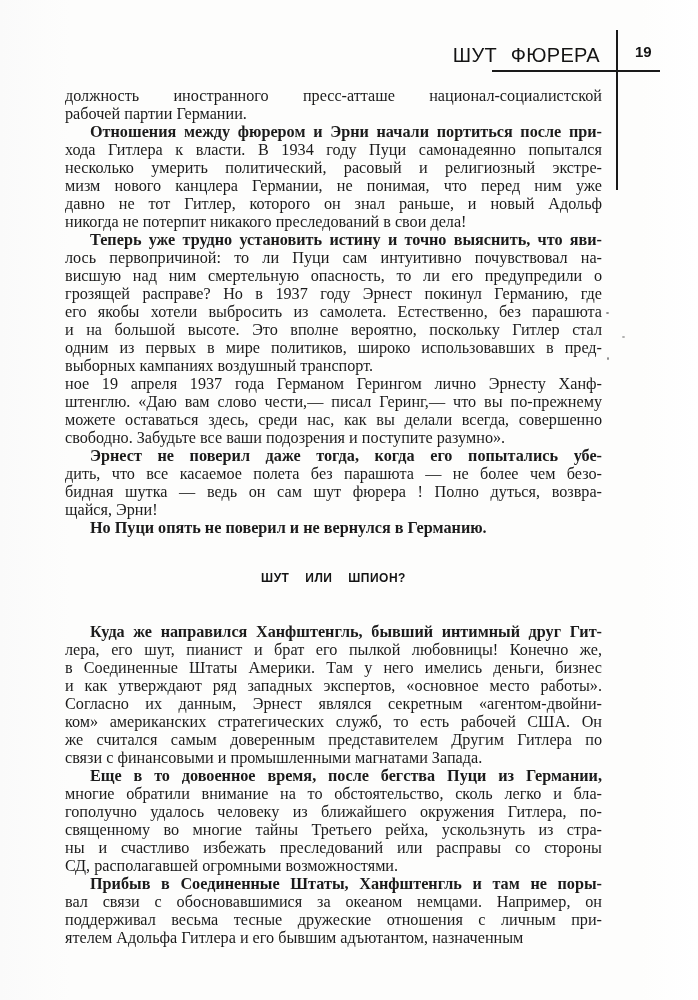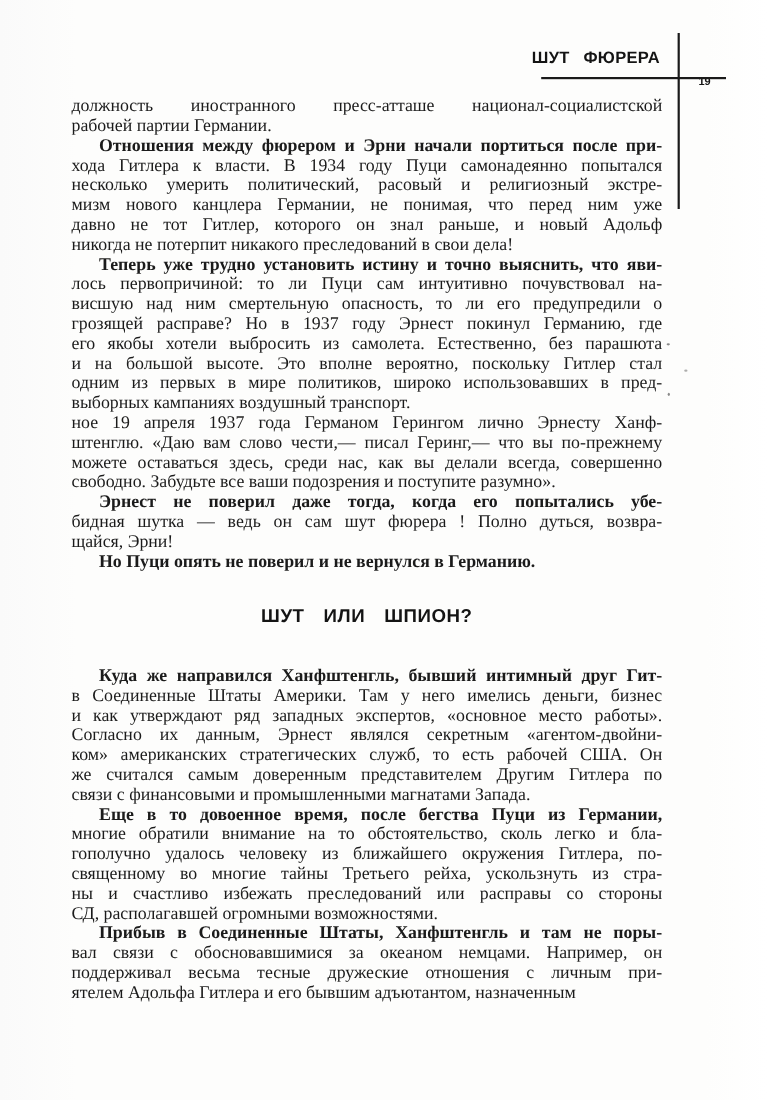--- a/index.html
+++ b/index.html
@@ -16,36 +16,35 @@
     font-family: "Liberation Serif", "DejaVu Serif", serif;
     color: #1b1b1b;
   }
 
   
   .running-title {
     position: absolute;
     top: 44px;
     right: 98px;
     font-family: "Liberation Sans", "DejaVu Sans", sans-serif;
-    font-weight: bold;
-    font-size: 15px;
+    font-weight: normal;
+    font-size: 20px;
     letter-spacing: 0.3px;
     word-spacing: 8px;
     color: #141414;
     white-space: nowrap;
   }
   .page-number {
     position: absolute;
     top: 43px;
     left: 635px;
     font-family: "Liberation Sans", "DejaVu Sans", sans-serif;
     font-weight: bold;
-    font-size: 10px;
+    font-size: 15px;
     color: #141414;
-    margin-top: 26px;
   }
   .header-hrule {
     position: absolute;
     top: 70px;
     left: 492px;
     width: 168px;
     height: 2px;
     background: #1a1a1a;
   }
   .header-vrule {
@@ -73,21 +72,21 @@
     white-space: normal;
   }
   .line.last { text-align-last: left; }
   .line.first-indent { padding-left: 25px; font-weight: bold; }
 
   .section-heading {
     margin: 32px 0 36px 0;
     text-align: center;
     font-family: "Liberation Sans", "DejaVu Sans", sans-serif;
     font-weight: bold;
-    font-size: 17px;
+    font-size: 12px;
     letter-spacing: 0.5px;
     word-spacing: 12px;
     color: #141414;
   }
 
   
   .speck {
     position: absolute;
     background: #8a8a8a;
     border-radius: 50%;
@@ -132,29 +131,31 @@
         <div class="line last">выборных кампаниях воздушный транспорт.</div>
       </div>
       <div class="para">
         <div class="line">ное 19 апреля 1937 года Германом Герингом лично Эрнесту Ханф-</div>
         <div class="line">штенглю. «Даю вам слово чести,— писал Геринг,— что вы по-прежнему</div>
         <div class="line">можете оставаться здесь, среди нас, как вы делали всегда, совершенно</div>
         <div class="line last">свободно. Забудьте все ваши подозрения и поступите разумно».</div>
       </div>
       <div class="para">
         <div class="line first-indent">Эрнест не поверил даже тогда, когда его попытались убе-</div>
+        <div class="line">дить, что все касаемое полета без парашюта — не более чем безо-</div>
         <div class="line">бидная шутка — ведь он сам шут фюрера ! Полно дуться, возвра-</div>
         <div class="line last">щайся, Эрни!</div>
       </div>
       <div class="para">
         <div class="line last first-indent">Но Пуци опять не поверил и не вернулся в Германию.</div>
       </div>
       <div class="section-heading">ШУТ ИЛИ ШПИОН?</div>
       <div class="para">
         <div class="line first-indent">Куда же направился Ханфштенгль, бывший интимный друг Гит-</div>
+        <div class="line">лера, его шут, пианист и брат его пылкой любовницы! Конечно же,</div>
         <div class="line">в Соединенные Штаты Америки. Там у него имелись деньги, бизнес</div>
         <div class="line">и как утверждают ряд западных экспертов, «основное место работы».</div>
         <div class="line">Согласно их данным, Эрнест являлся секретным «агентом-двойни-</div>
         <div class="line">ком» американских стратегических служб, то есть рабочей США. Он</div>
         <div class="line">же считался самым доверенным представителем Другим Гитлера по</div>
         <div class="line last">связи с финансовыми и промышленными магнатами Запада.</div>
       </div>
       <div class="para">
         <div class="line first-indent">Еще в то довоенное время, после бегства Пуци из Германии,</div>
         <div class="line">многие обратили внимание на то обстоятельство, сколь легко и бла-</div>

